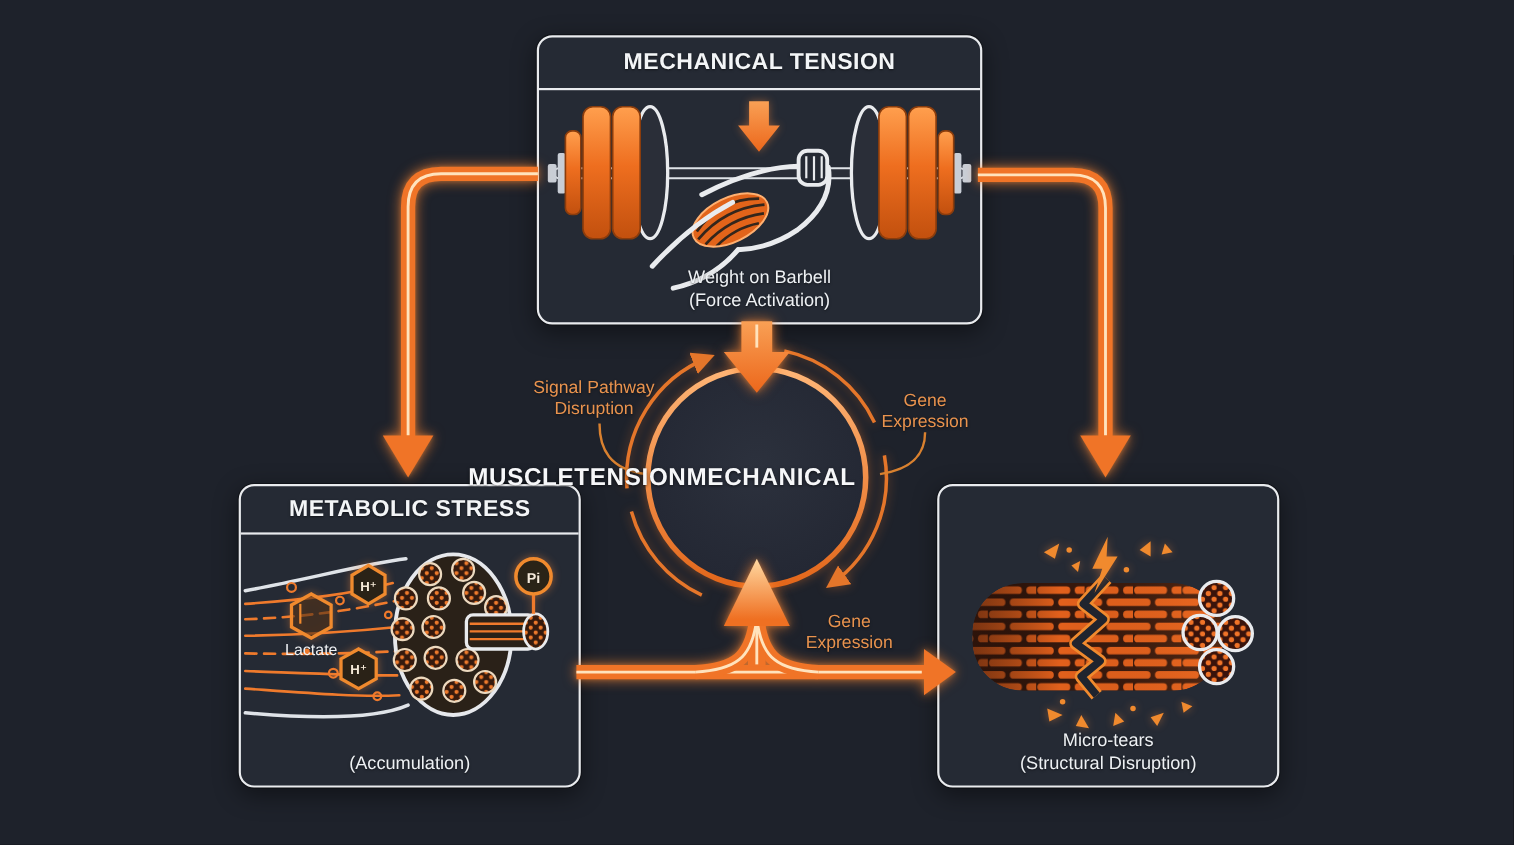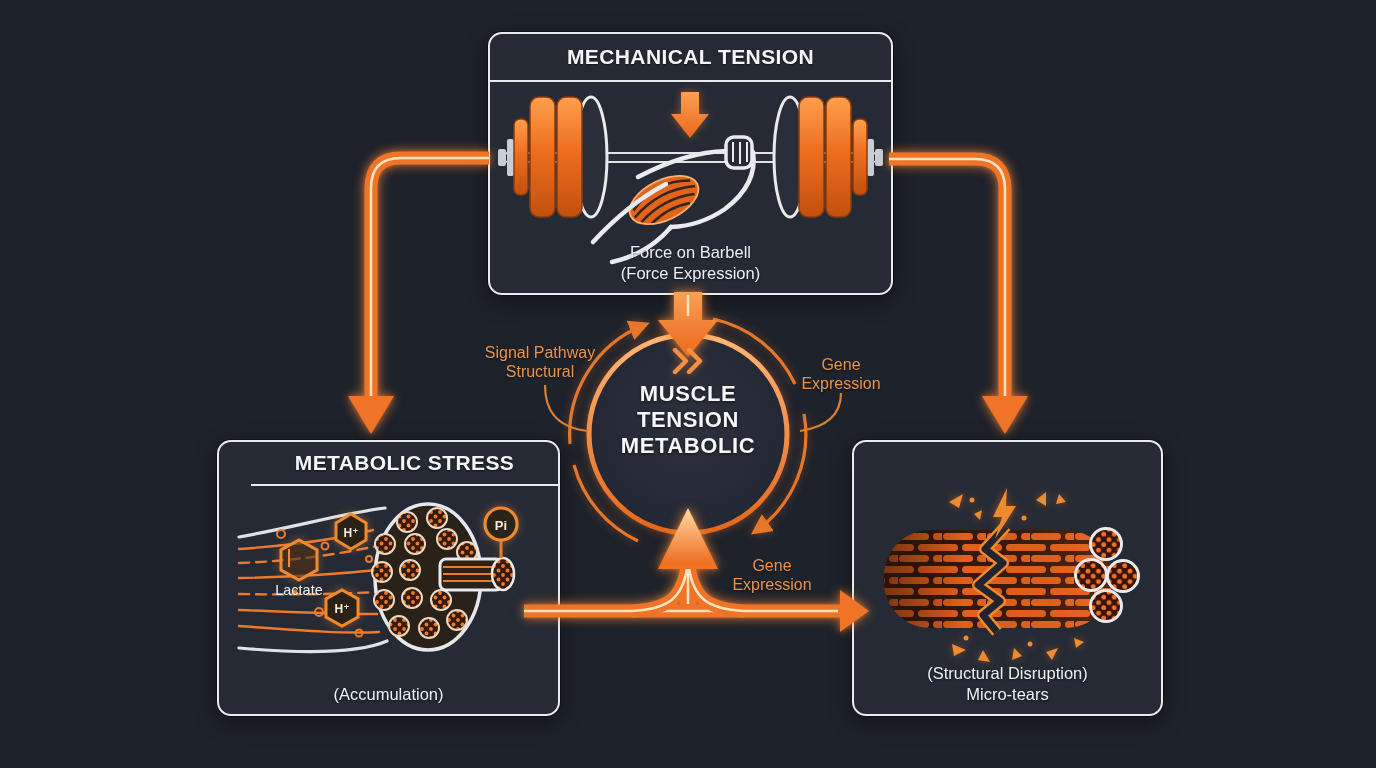--- a/index.html
+++ b/index.html
@@ -20,36 +20,36 @@
   }
   .box-header{
     display:flex;align-items:center;justify-content:center;
     border-bottom:2.5px solid #e9ebee;
     color:#f3f5f7;font-weight:bold;font-size:21px;letter-spacing:.4px;
     text-shadow:0 1px 2px rgba(0,0,0,.55);
     white-space:nowrap;
   }
   #box-mechanical{left:488px;top:32px;width:401px;height:259px;}
   #box-mechanical .box-header{height:46px;}
-  #box-metabolic{left:217px;top:440px;width:307px;height:272px;padding-left:32px;}
+  #box-metabolic{left:217px;top:440px;width:307px;height:272px;}
   #box-damage{left:852px;top:440px;width:307px;height:272px;}
   #box-metabolic .box-header,#box-damage .box-header{height:42px;}
 
   .illus{position:absolute;left:0;top:0;width:100%;height:100%;pointer-events:none;}
 
   .caption{
     position:absolute;left:0;right:0;bottom:9px;z-index:5;
     text-align:center;color:#eef1f4;font-size:16.5px;line-height:21px;
     text-shadow:0 1px 2px rgba(0,0,0,.5);
   }
 
   
   #circle-label{
     position:absolute;z-index:30;left:598px;top:348px;width:180px;height:172px;
-    display:flex;flex-direction:column;align-items:center;justify-content:flex-start;
+    display:flex;align-items:center;justify-content:flex-end;
     text-align:center;pointer-events:none;
   }
   #circle-label .big{
     color:#f6f7f9;font-weight:bold;font-size:22px;line-height:26px;letter-spacing:.6px;
     text-shadow:0 1px 3px rgba(0,0,0,.6);
   }
   #chevron-icon{margin-bottom:7px;}
 
   
   .edge-label{
@@ -200,22 +200,22 @@
         </g>
         <path class="armline" d="M103,208 Q138,170 176,150"></path>
         <path class="armline" d="M148,143 Q196,118 236,117"></path>
         <path class="armline" d="M263,118 Q268,150 235,175 Q210,192 181,193"></path>
         <path class="armline" d="M122,228 Q158,220 181,193"></path>
         <rect x="236" y="103" width="26" height="31" rx="8" fill="#252a34" stroke="#e9ebee" stroke-width="3.5"></rect>
         <path d="M243,108 V128 M250,108 V130 M257,108 V128" stroke="#e9ebee" stroke-width="2" fill="none"></path>
       </g>
     </svg>
     <div class="caption">
-      <div>Force on Barbell</div>
-      <div>(Force Expression)</div>
+      <div>Weight on Barbell</div>
+      <div>(Force Activation)</div>
     </div>
   </div>
 
   <div class="box" id="box-metabolic">
     <div class="box-header">
       <span>METABOLIC STRESS</span>
     </div>
     <svg class="illus" viewBox="0 0 307 272">
       <defs>
         <pattern id="dotsA" width="9" height="9" patternUnits="userSpaceOnUse">
@@ -342,38 +342,38 @@
         <polygon points="160,206 168,214 158,218"></polygon>
         <polygon points="192,210 204,206 198,218"></polygon>
         <polygon points="220,196 230,200 222,206"></polygon>
         <circle cx="118" cy="58" r="2.5"></circle>
           <circle cx="170" cy="76" r="2.5"></circle>
         <circle cx="112" cy="196" r="2.5"></circle>
           <circle cx="176" cy="202" r="2.5"></circle>
       </g>
     </svg>
     <div class="caption">
+      <div>Micro-tears</div>
       <div>(Structural Disruption)</div>
-      <div>Micro-tears</div>
     </div>
   </div>
 
   <div id="circle-label">
     <svg id="chevron-icon" width="34" height="26" viewBox="0 0 34 26" class="glow-soft">
       <polyline points="4,2 15,13 4,24" fill="none" stroke="#f59043" stroke-width="4.5" stroke-linecap="round" stroke-linejoin="round"></polyline>
       <polyline points="18,2 29,13 18,24" fill="none" stroke="#f59043" stroke-width="4.5" stroke-linecap="round" stroke-linejoin="round"></polyline>
     </svg>
     <div class="big">MUSCLE</div>
     <div class="big">TENSION</div>
-    <div class="big">METABOLIC</div>
+    <div class="big">MECHANICAL</div>
   </div>
 
   <div class="edge-label" id="label-signal">
     <div>Signal Pathway</div>
-    <div>Structural</div>
+    <div>Disruption</div>
   </div>
   <div class="edge-label" id="label-gene-top">
     <div>Gene</div>
     <div>Expression</div>
   </div>
   <div class="edge-label" id="label-gene-bottom">
     <div>Gene</div>
     <div>Expression</div>
   </div>
 

